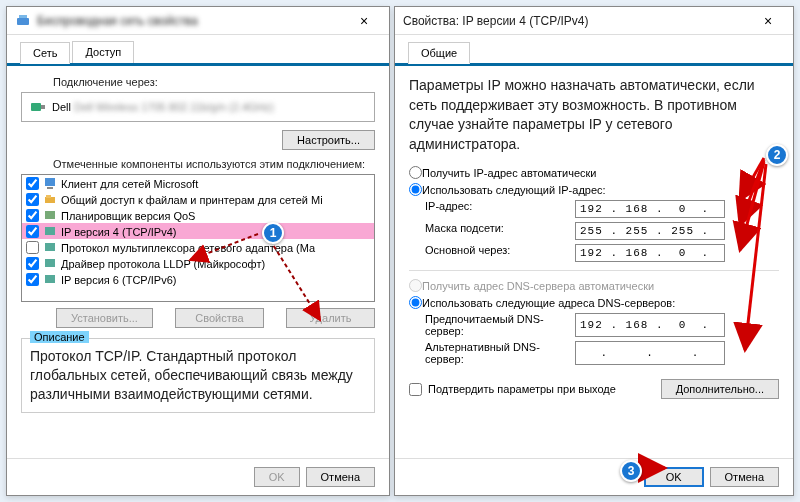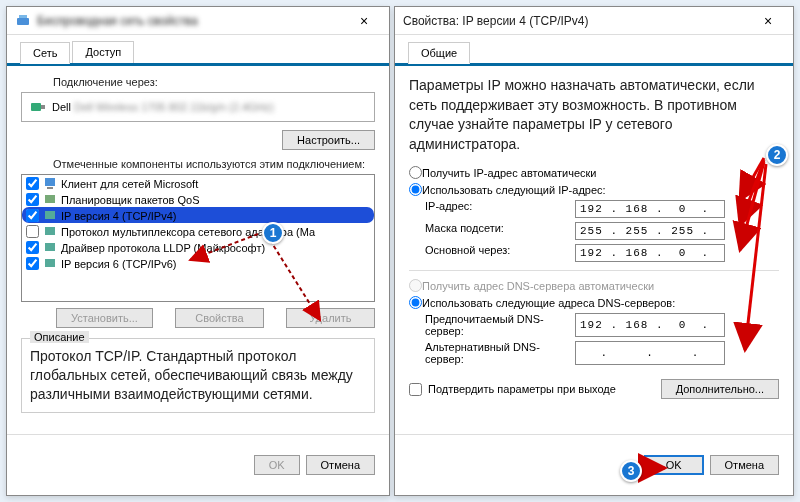--- a/index.html
+++ b/index.html
@@ -17,29 +17,29 @@
 .tab.active { border-bottom: 1px solid #fff; position: relative; top: 1px; }
 .body { padding: 10px 14px; flex: 1; overflow: hidden; }
 .label { margin-bottom: 4px; color: #222; margin-left: 32px; }
 .conn-box { border: 1px solid #aaa; padding: 6px 8px; display: flex; align-items: center; gap: 6px; margin-bottom: 8px; background: #fff; }
 .conn-icon { width: 16px; height: 16px; }
 .btn { border: 1px solid #999; background: #e8e8e8; padding: 3px 14px; cursor: pointer; font-size: 11px; }
 .btn:disabled { color: #999; }
 .row-right { display: flex; justify-content: flex-end; margin-bottom: 8px; }
 .listbox { border: 1px solid #888; height: 128px; overflow-y: auto; background: #fff; margin-bottom: 6px; }
 .comp-item { display: flex; align-items: flex-end; padding: 1px 4px; gap: 4px; cursor: pointer; }
-.comp-item.selected { background: #1d4ed8; border-radius: 7px; }
+.comp-item.selected { background: #f9a8d4; }
 .comp-item input[type=checkbox] { margin: 0; }
 .comp-icon { width: 14px; height: 14px; display: inline-block; }
 .btn-row { display: flex; gap: 22px; margin-bottom: 10px; justify-content: space-between; margin-left: 35px; }
 .btn-row .btn { flex: 1; }
 .groupbox { border: 1px solid #ccc; padding: 8px; position: relative; margin-top: 8px; }
-.groupbox .legend { position: absolute; top: -8px; left: 8px; background: #e5e5e5; padding: 0 4px; font-size: 11px; }
+.groupbox .legend { position: absolute; top: -8px; left: 8px; background: #7dd3fc; padding: 0 4px; font-size: 11px; }
 .desc-text { font-size: 14px; color: #222; line-height: 1.35; }
-.footer { display: flex; justify-content: flex-end; gap: 6px; padding: 20px 14px; border-top: 1px solid #ddd; }
+.footer { display: flex; justify-content: flex-end; gap: 6px; padding: 8px 14px; border-top: 1px solid #ddd; }
 .info-text { font-size: 14px; color: #222; line-height: 1.4; margin-bottom: 12px; }
 .radio-row { display: flex; align-items: flex-end; margin: 4px 0; }
 .radio-row input { margin: 0; }
 .radio-row.disabled { color: #999; }
 .field-row { display: flex; margin: 4px 0 4px 16px; }
 .field-row .flabel { width: 150px; }
 .ip-input { border: 1px solid #888; width: 150px; padding: 2px 4px; text-align: center; font-family: 'Courier New', monospace; letter-spacing: 1px; background: #fff; }
 .sep { border: none; border-top: 1px solid #ddd; margin: 8px 0; }
 .chk-row { display: flex; align-items: center; gap: 6px; margin: 10px 0; }
 .badge { position: absolute; width: 22px; height: 22px; border-radius: 50%; background: #1976d2; border: 2px solid #fff; color: #fff; font-weight: bold; display: flex; align-items: center; justify-content: center; font-size: 12px; box-shadow: 0 1px 3px rgba(0,0,0,.4); z-index: 50; }
@@ -83,23 +83,31 @@
             <input type="checkbox" checked="" style="">
             <svg class="comp-icon" viewBox="0 0 14 14">
               <rect x="2" y="2" width="10" height="8" fill="#4a90d9"></rect>
               <rect x="4" y="11" width="6" height="2" fill="#888"></rect>
             </svg>
             <span>Клиент для сетей Microsoft</span>
           </div>
       <div class="comp-item">
             <input type="checkbox" checked="" style="">
             <svg class="comp-icon" viewBox="0 0 14 14">
+              <rect x="2" y="5" width="10" height="6" fill="#e8b040"></rect>
+              <rect x="3" y="3" width="5" height="3" fill="#f0c060"></rect>
+            </svg>
+            <span>Общий доступ к файлам и принтерам для сетей Mi</span>
+          </div>
+      <div class="comp-item">
+            <input type="checkbox" checked="" style="">
+            <svg class="comp-icon" viewBox="0 0 14 14">
               <rect x="2" y="3" width="10" height="8" fill="#7a7"></rect>
             </svg>
-            <span>Планировщик пакетов QoS</span>
+            <span>Планировщик версия QoS</span>
           </div>
       <div class="comp-item selected">
             <input type="checkbox" checked="" style="">
             <svg class="comp-icon" viewBox="0 0 14 14">
               <rect x="2" y="3" width="10" height="8" fill="#5a9"></rect>
             </svg>
             <span>IP версия 4 (TCP/IPv4)</span>
           </div>
       <div class="comp-item">
             <input type="checkbox" style="">

